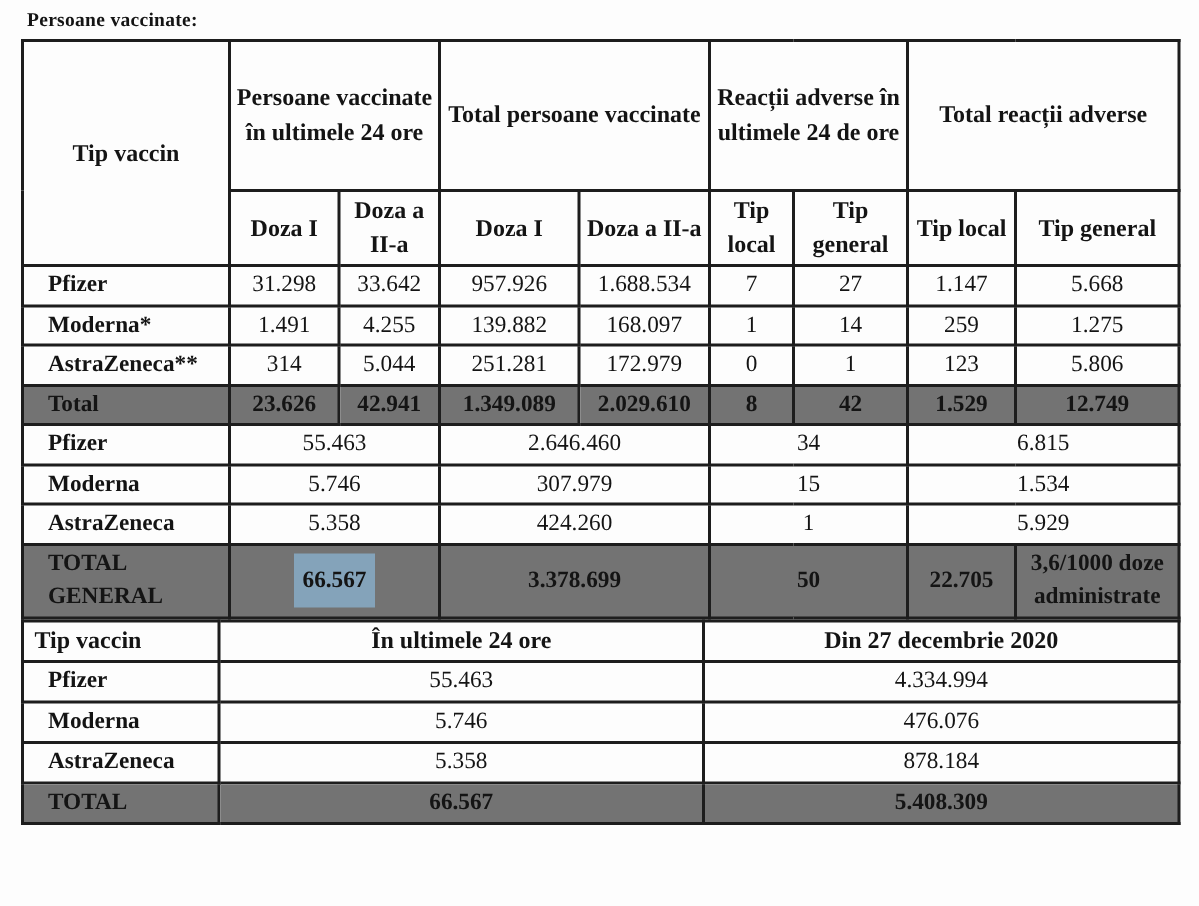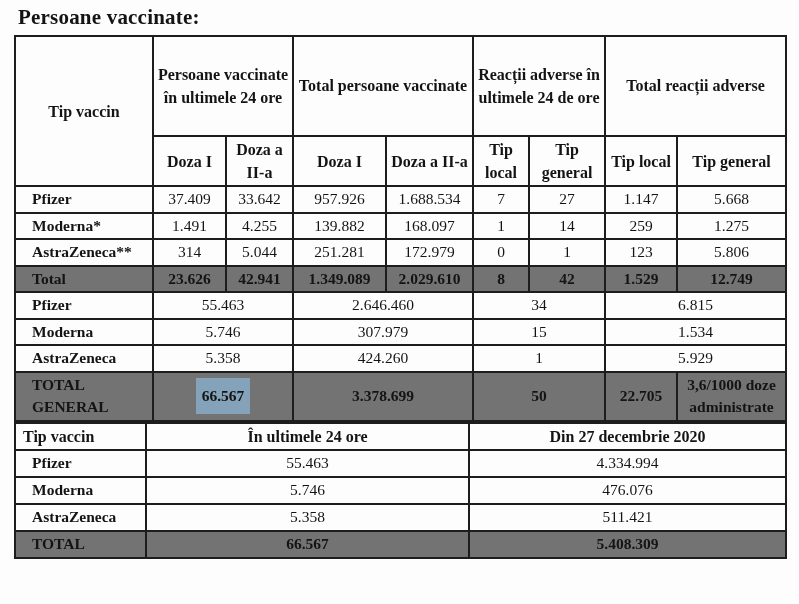--- a/index.html
+++ b/index.html
@@ -8,21 +8,21 @@
     width: 799px;
     height: 604px;
     background: #fdfdfd;
     font-family: "Liberation Serif", serif;
     color: #141414;
     overflow: hidden;
   }
   .page { padding: 3px 14px 0 14px; }
 
   .doc-title {
-    font-size: 21px;
+    font-size: 13px;
     font-weight: bold;
     margin: 2px 0 5px 4px;
     letter-spacing: 0.2px;
   }
   .doc-title.second { margin-top: 17px; }
 
   table {
     border-collapse: collapse;
     table-layout: fixed;
     width: 771px;
@@ -100,21 +100,21 @@
         <th>Doza a II-a</th>
         <th>Tip local</th>
         <th>Tip general</th>
         <th>Tip local</th>
         <th>Tip general</th>
       </tr>
     </thead>
     <tbody>
       <tr class="data-row">
         <td class="label">Pfizer</td>
-        <td>37.409</td>
+        <td>31.298</td>
         <td>33.642</td>
         <td>957.926</td>
         <td>1.688.534</td>
         <td>7</td>
         <td>27</td>
         <td>1.147</td>
         <td>5.668</td>
       </tr>
       <tr class="data-row">
         <td class="label">Moderna*</td>
@@ -202,21 +202,21 @@
         <td>4.334.994</td>
       </tr>
       <tr>
         <td class="label">Moderna</td>
         <td>5.746</td>
         <td>476.076</td>
       </tr>
       <tr>
         <td class="label">AstraZeneca</td>
         <td>5.358</td>
-        <td>511.421</td>
+        <td>878.184</td>
       </tr>
       <tr class="total-row">
         <td class="label">TOTAL</td>
         <td>66.567</td>
         <td>5.408.309</td>
       </tr>
     </tbody>
   </table>
 
 </div>

